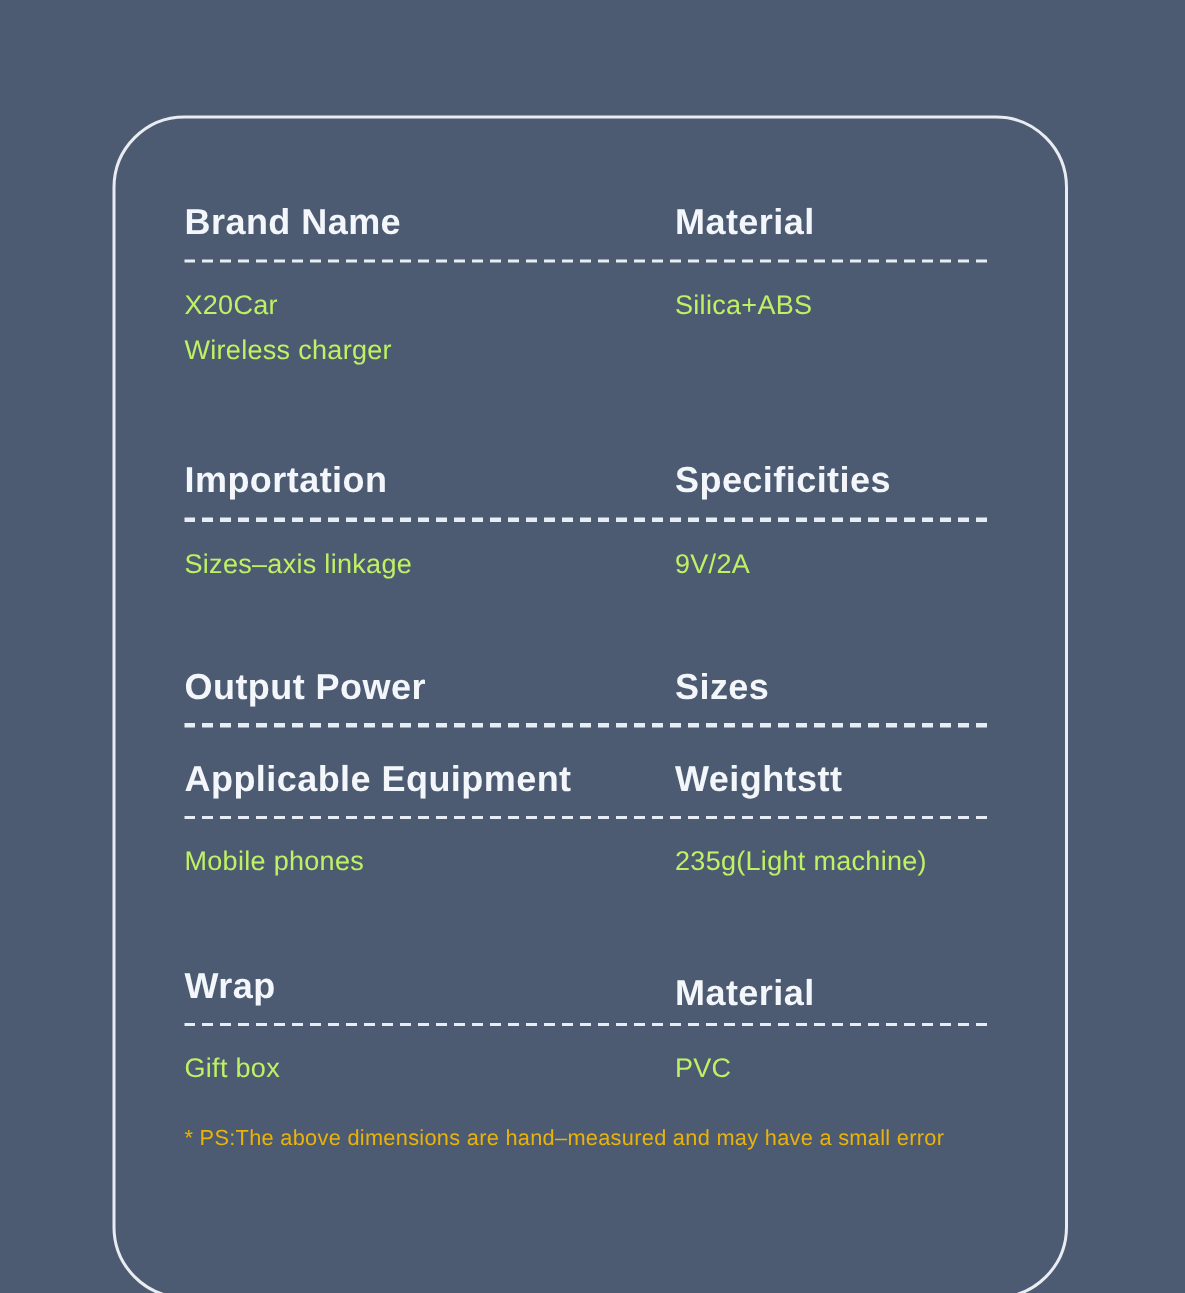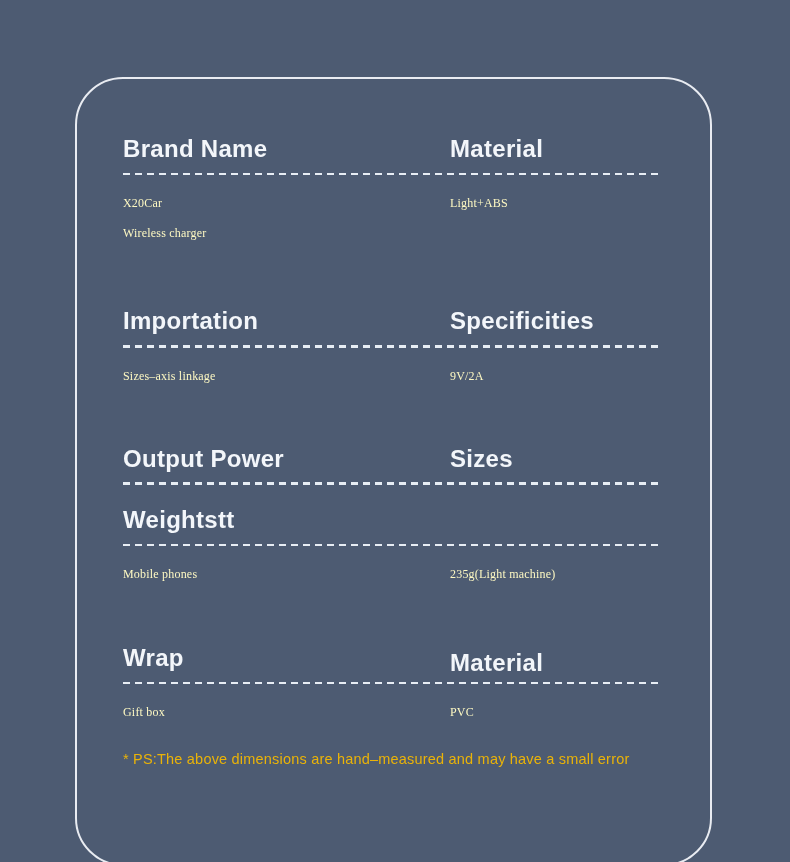--- a/index.html
+++ b/index.html
@@ -35,25 +35,24 @@
     letter-spacing: 0.3px;
   }
   .spec-title.offset-down { transform: translateY(5px); }
   .divider {
     margin-top: 9px;
     height: 2.5px;
     background: repeating-linear-gradient(to right, #e7edf4 0px, #e7edf4 7px, transparent 7px, transparent 12px);
   }
   .values { margin-top: 13px; }
   .value-line {
-    font-size: 12px;
+    font-size: 18px;
     line-height: 30px;
-    color: #fef9c3;
+    color: #bef264;
     letter-spacing: 0.2px;
-    font-family: Liberation Serif, serif;
   }
   .sec-1 { margin-bottom: 59px; }
   .sec-2 { margin-bottom: 54px; }
   .sec-3 { margin-bottom: 21px; }
   .sec-4 { margin-bottom: 55px; }
   .sec-5 { margin-bottom: 0; }
   .footnote {
     margin-top: 24px;
     text-align: left;
     font-size: 14.5px;
@@ -72,21 +71,21 @@
         <div class="spec-title">Brand Name</div>
         <div class="spec-title">Material</div>
       </div>
       <div class="divider"></div>
       <div class="values">
         <div>
           <div class="value-line">X20Car</div>
           <div class="value-line">Wireless charger</div>
         </div>
         <div>
-          <div class="value-line">Light+ABS</div>
+          <div class="value-line">Silica+ABS</div>
         </div>
       </div>
     </div>
 
     <div class="section sec-2">
       <div class="headers">
         <div class="spec-title">Importation</div>
         <div class="spec-title">Specificities</div>
       </div>
       <div class="divider"></div>
@@ -103,20 +102,21 @@
     <div class="section sec-3">
       <div class="headers">
         <div class="spec-title">Output Power</div>
         <div class="spec-title">Sizes</div>
       </div>
       <div class="divider"></div>
     </div>
 
     <div class="section sec-4">
       <div class="headers">
+        <div class="spec-title">Applicable Equipment</div>
         <div class="spec-title">Weightstt</div>
       </div>
       <div class="divider"></div>
       <div class="values">
         <div>
           <div class="value-line">Mobile phones</div>
         </div>
         <div>
           <div class="value-line">235g(Light machine)</div>
         </div>

